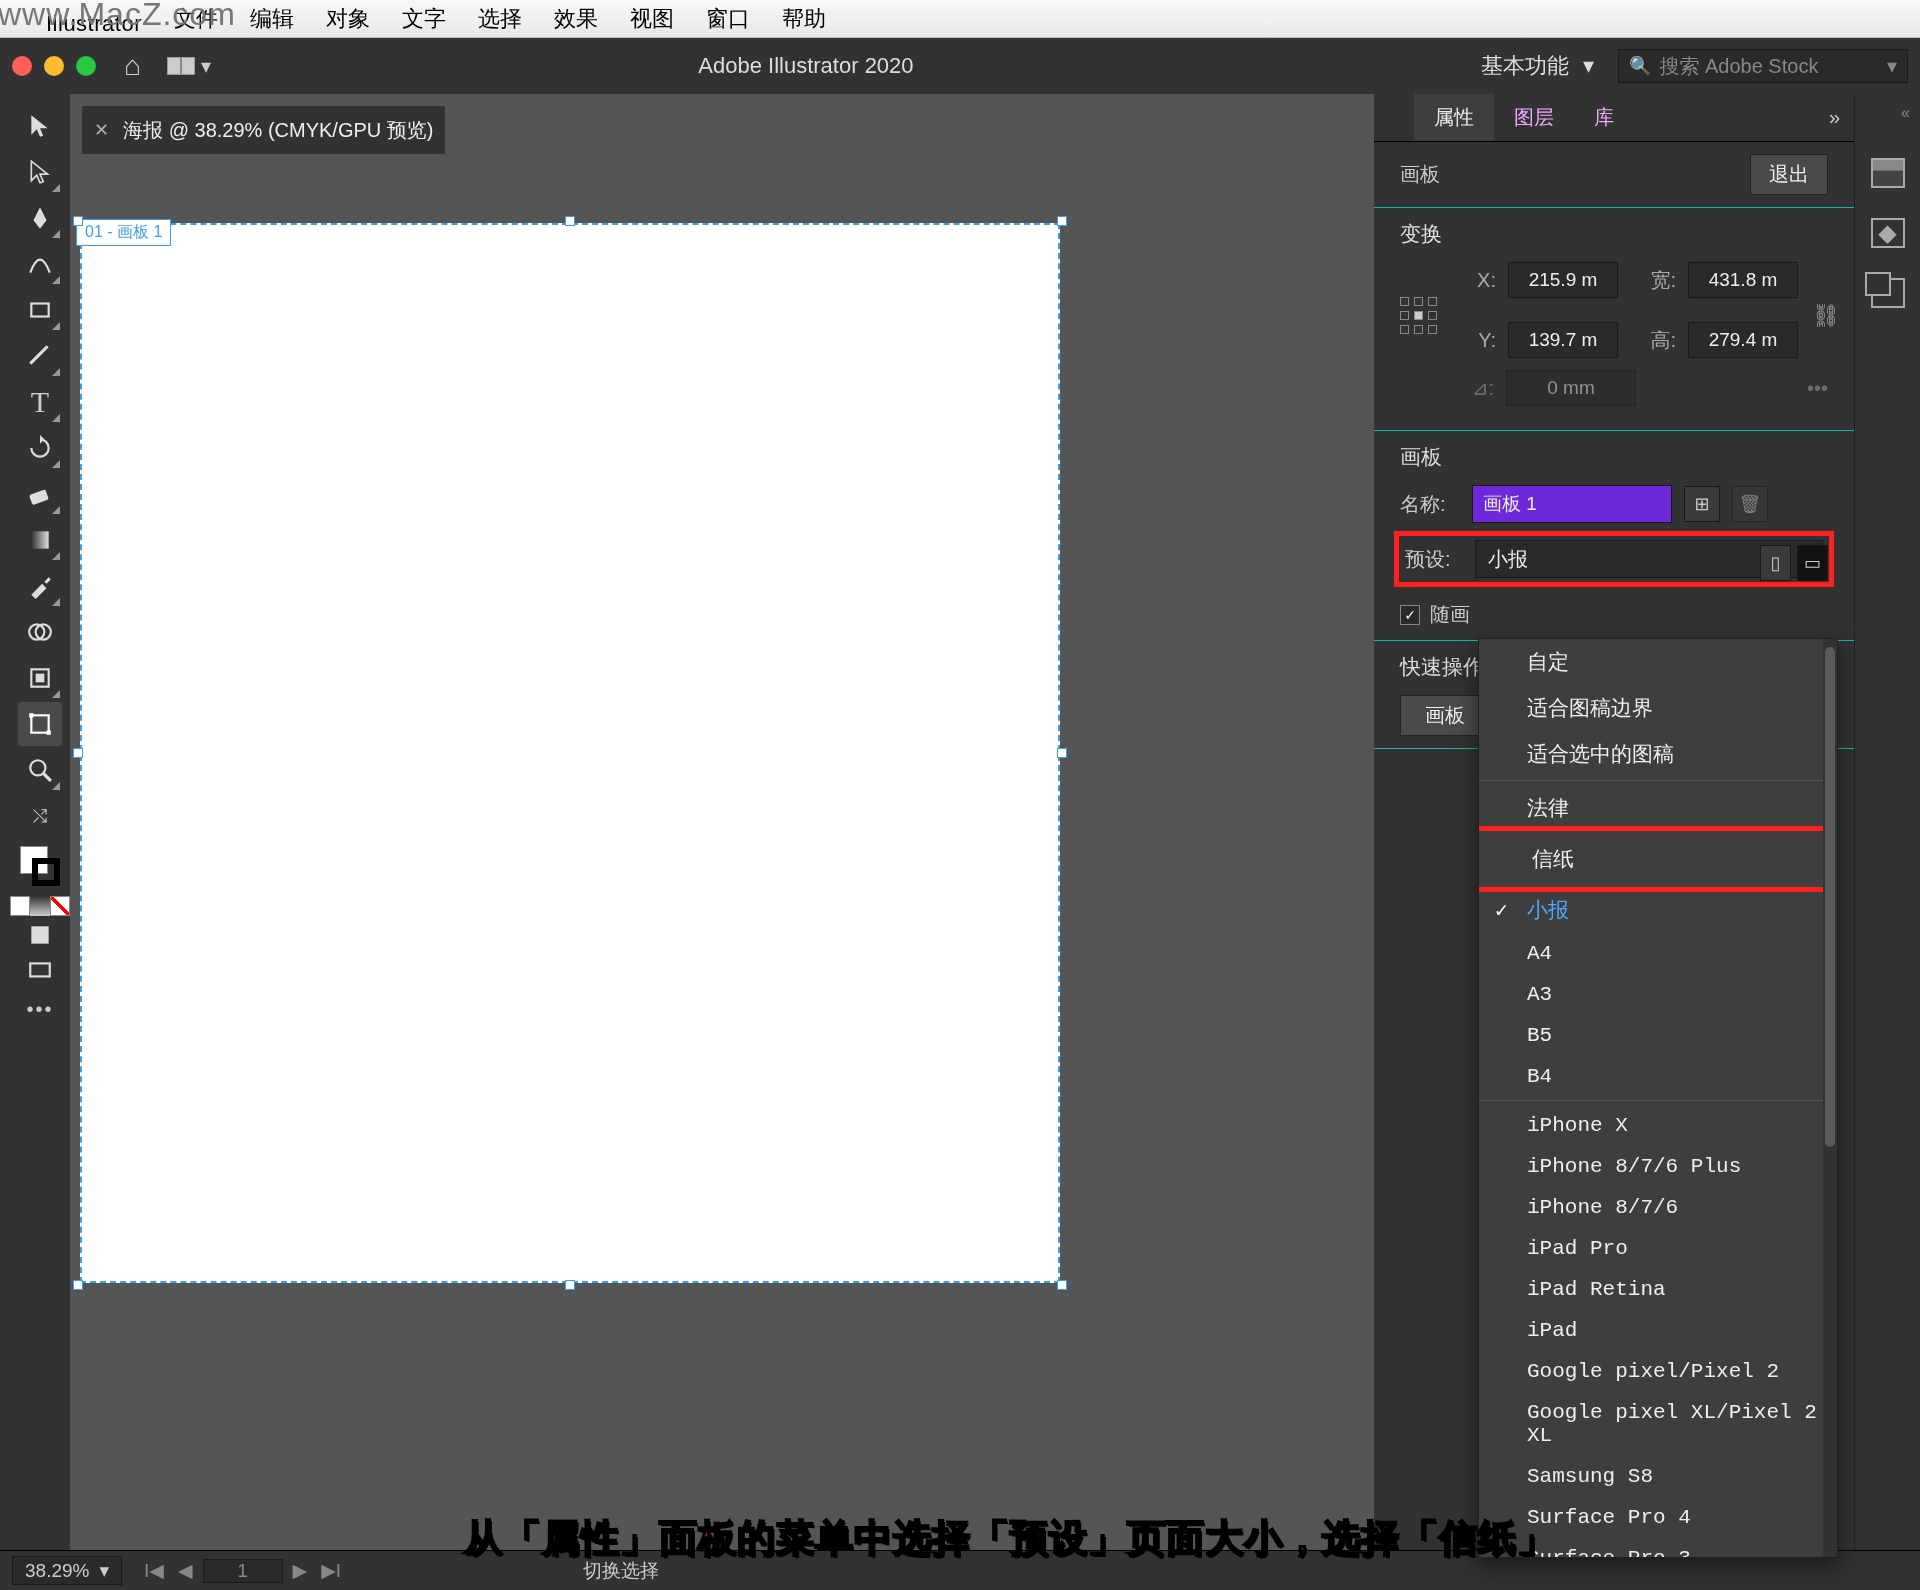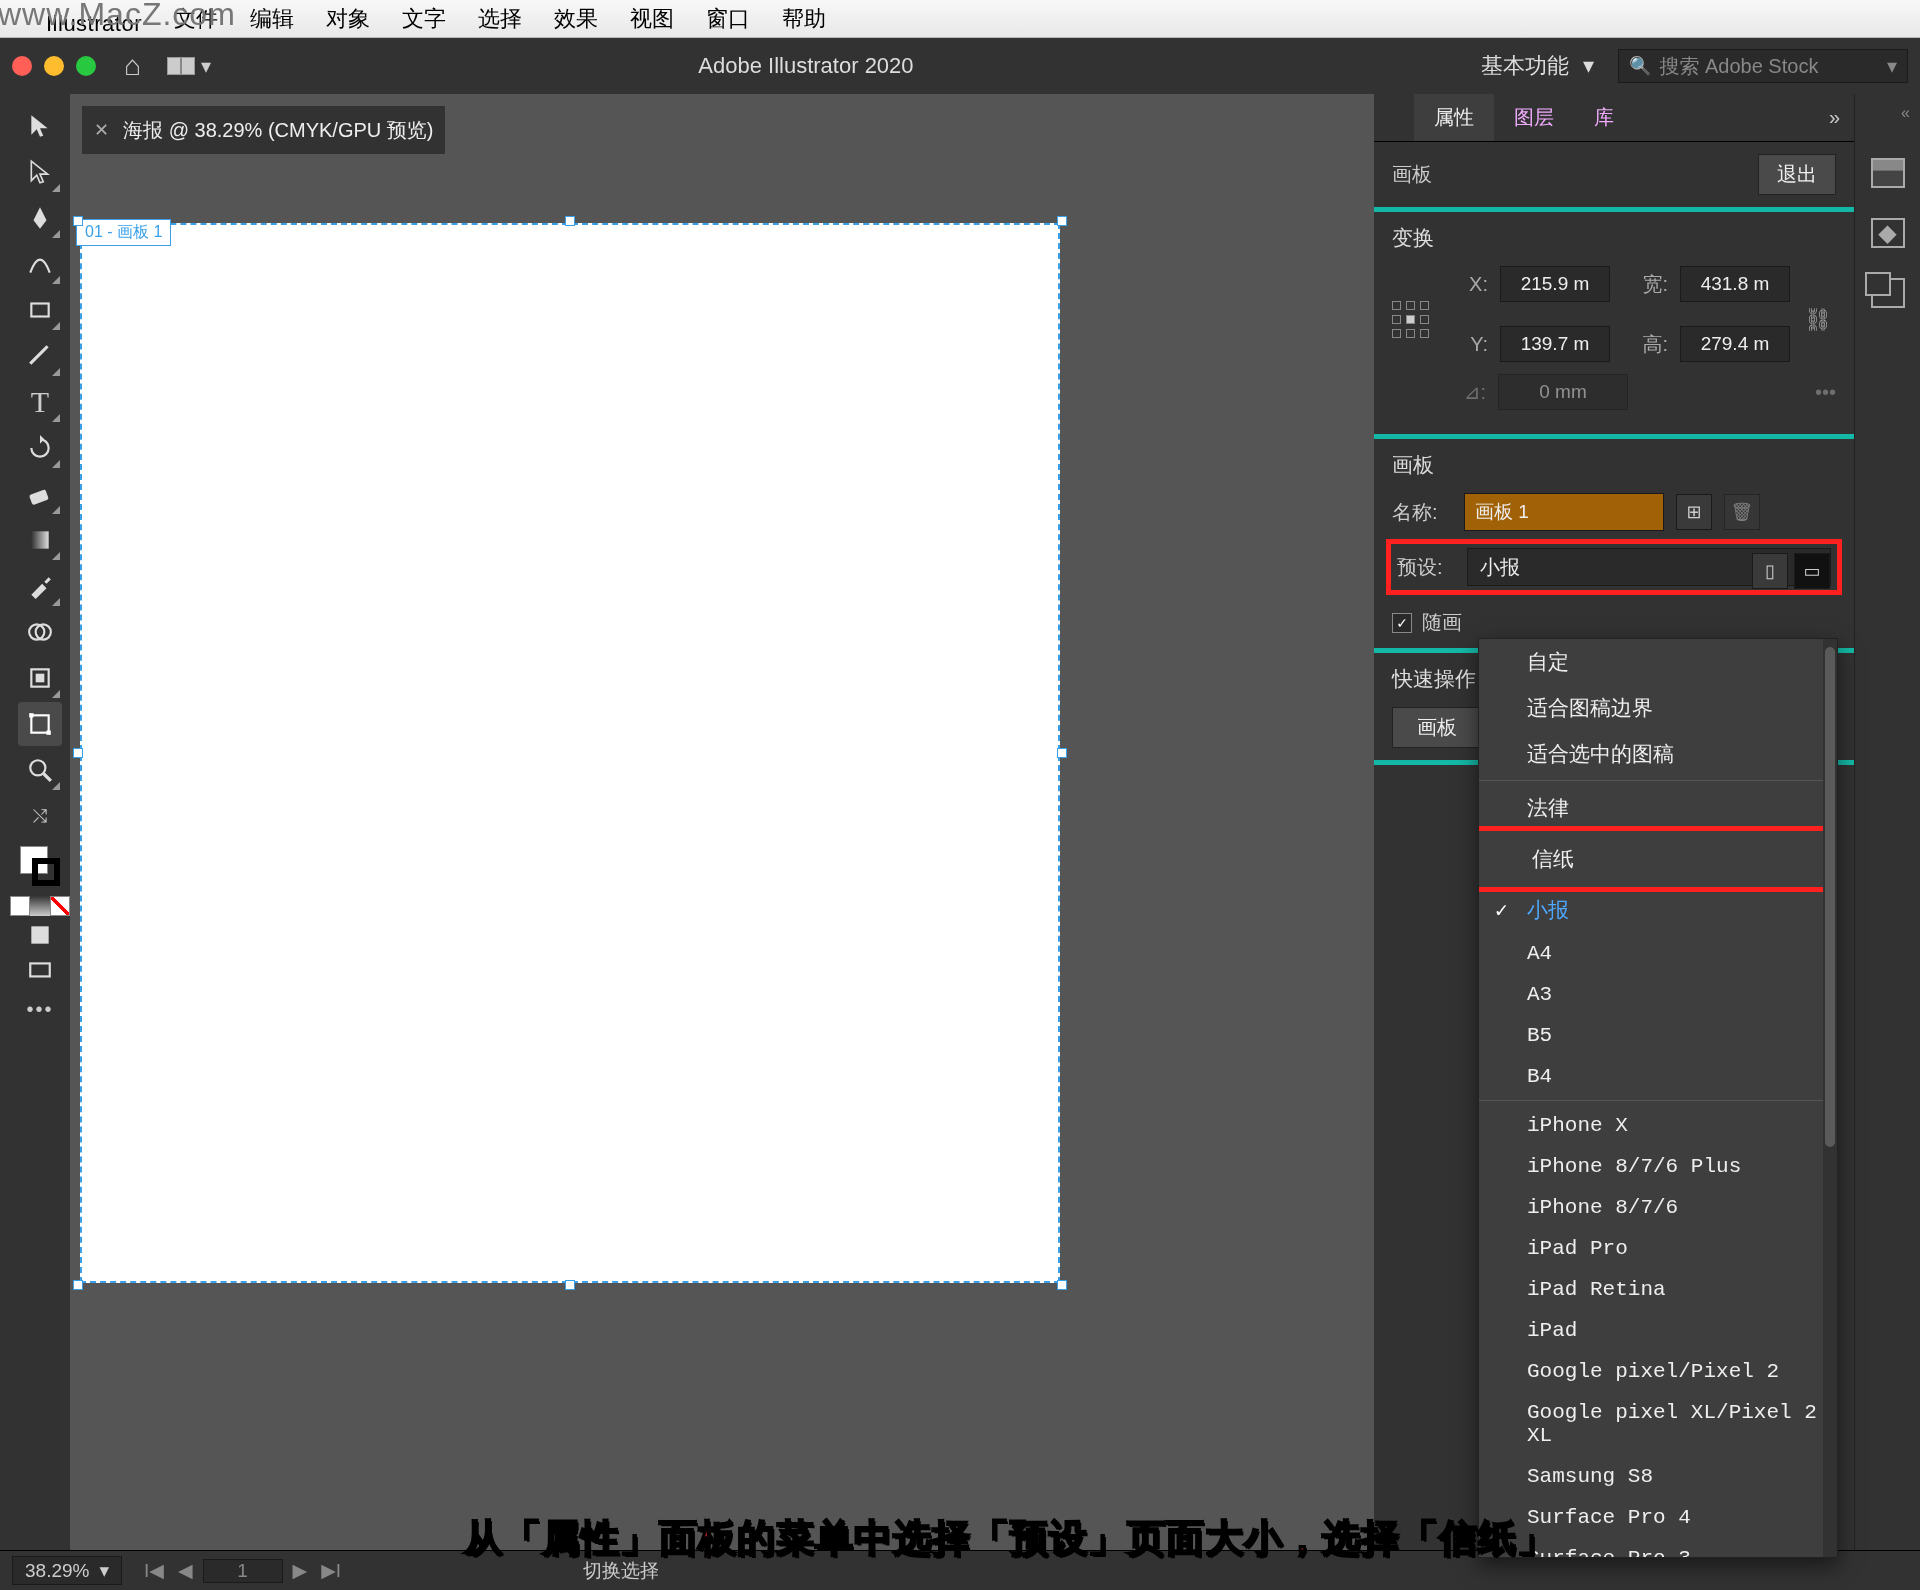--- a/index.html
+++ b/index.html
@@ -57,34 +57,34 @@
 .hd.tm{top:-5px;left:50%;margin-left:-5px;} .hd.bm{bottom:-5px;left:50%;margin-left:-5px;} .hd.ml{top:50%;left:-5px;margin-top:-5px;} .hd.mr{top:50%;right:-5px;margin-top:-5px;}
 
 .annotation { position:absolute; bottom:26px; left:200px; right:100px; font-size:38px; font-weight:700; text-align:center; color:#ff2b2b; -webkit-text-stroke:2px #000; text-shadow:2px 2px 0 #000; letter-spacing:1px; pointer-events:none; z-index:20; }
 
 
 .panels { width:480px; background:#323232; color:#ccc; display:flex; flex-direction:column; font-size:20px; }
 .p-tabs { display:flex; align-items:center; border-bottom:1px solid #000; height:48px;padding-left:40px; }
 .p-tab { padding:0 20px; height:100%; display:flex; align-items:center; color:#f0abfc; }
 .p-tab.active { background:#3e3e3e; color:#eee; }
 .p-tabs .spacer { flex:1; } .p-tabs .more { padding:0 14px; color:#ccc; }
-.section { padding:12px 18px; border-bottom:5px solid #14b8a6; }
+.section { padding:12px 26px; border-bottom:1px solid #14b8a6; }
 .section h4 { font-weight:400; color:#ddd; font-size:21px; margin-bottom:14px; }
 .row { display:flex; align-items:center; gap:12px; margin-bottom:12px; }
 .row label { width:44px; text-align:right; color:#aaa; }
 .numbox { background:#2a2a2a; border:1px solid #1a1a1a; width:110px; height:36px; color:#eee; display:flex; align-items:center; justify-content:center; font-size:19px; }
 .section.hdrow { display:flex; align-items:center; justify-content:space-between; }
 .btn { background:#4a4a4a; border:1px solid #222; padding:6px 18px; color:#eee; }
 .transform-grid { display:flex; gap:14px; align-items:center; }
 .ref9 { display:grid; grid-template-columns:repeat(3,10px); grid-template-rows:repeat(3,10px); gap:4px; }
 .ref9 div { width:9px; height:9px; border:1px solid #888; }
 .ref9 div.sel { background:#ccc; }
 .linkbtn { color:#aaa; font-size:22px; }
 .flexcol { display:flex; flex-direction:column; gap:12px; }
-.textfield { background:#a16207; border:1px solid #1a1a1a; height:38px; width:200px; color:#eee; padding:0 10px; font-size:19px; }
+.textfield { background:#6d28d9; border:1px solid #1a1a1a; height:38px; width:200px; color:#eee; padding:0 10px; font-size:19px; }
 .icobtn { width:36px; height:36px; border:1px solid #1a1a1a; background:#3a3a3a; color:#ccc; display:flex; align-items:center; justify-content:center; font-size:18px; }
 .check { display:flex; align-items:center; gap:10px; }
 .check .box { width:20px; height:20px; border:1px solid #888; background:#2a2a2a; display:flex; align-items:center; justify-content:center; color:#fff; font-size:14px; }
 
 
 .preset-row { display:flex; align-items:center; gap:10px; border:5px solid #ff2020; padding:4px 6px; margin:-4px -6px 10px -6px; }
 .preset-sel { flex:1; display:flex; align-items:center; justify-content:space-between; background:#2a2a2a; border:1px solid #1a1a1a; height:38px; padding:0 12px; color:#eee; }
 .preset-sel .chev { color:#aaa; }
 .dd-menu { position:absolute; top:638px; right:82px; width:360px; background:#3e3e3e; border:1px solid #222; max-height:920px; overflow:hidden; z-index:15; box-shadow:0 8px 20px rgba(0,0,0,0.5); }
 .dd-item { padding:9px 14px 9px 48px; color:#eee; font-size:21px; position:relative;font-family:Liberation Mono, monospace; }

